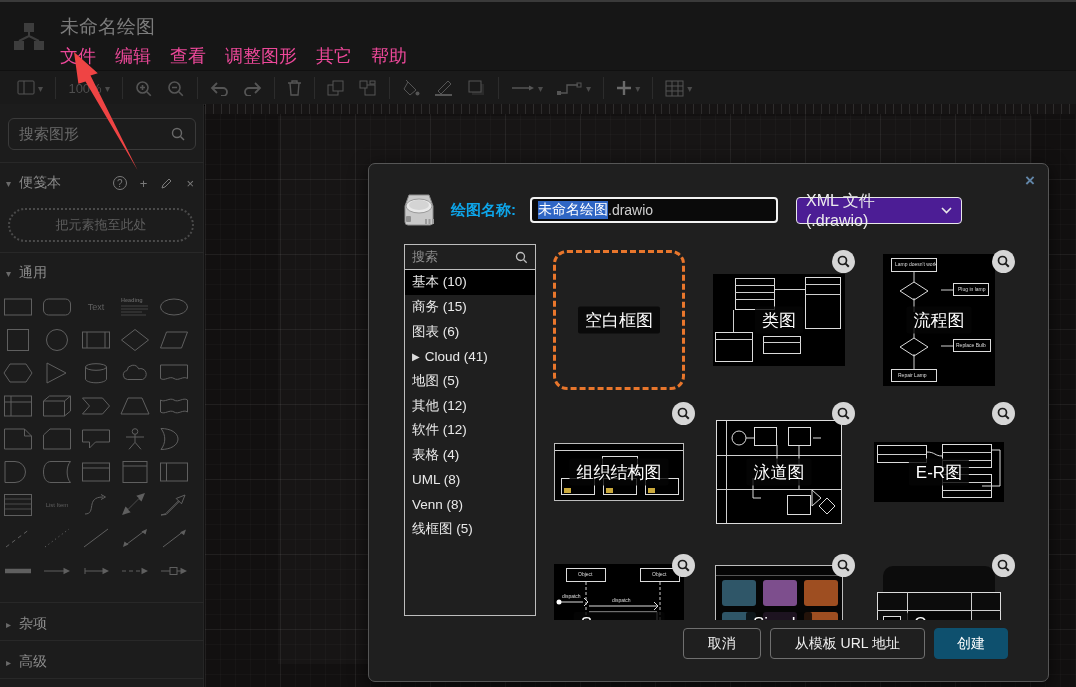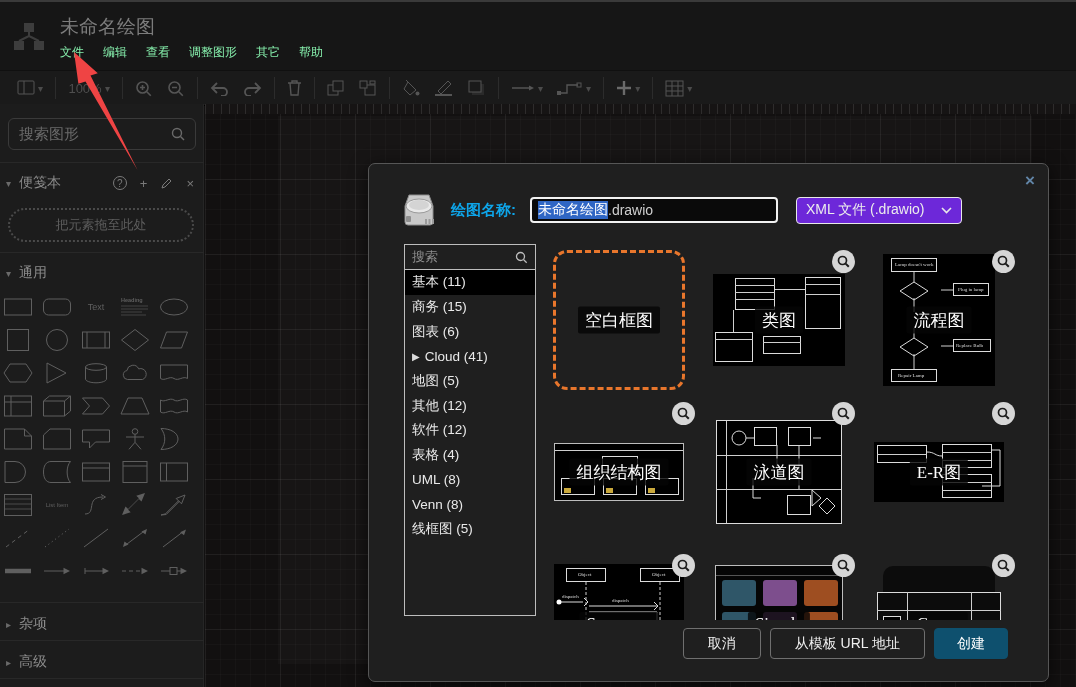--- a/index.html
+++ b/index.html
@@ -7,21 +7,21 @@
     font-family:"Liberation Sans","DejaVu Sans",sans-serif; }
   .app { position:relative; width:1076px; height:687px; }
 
   
   .topstrip { position:absolute; left:0; top:0; width:100%; height:2px; background:#3a3a3a; }
   .header { position:absolute; left:0; top:2px; width:100%; height:102px; background:#161616; }
   .logo { position:absolute; left:12px; top:18px; width:34px; height:34px; }
   .logo svg { width:100%; height:100%; }
   .win-title { position:absolute; left:60px; top:12px; font-size:19px; color:#7c7c7c; }
   .menubar { position:absolute; left:60px; top:42px; display:flex; gap:19px; }
-  .menubar span { font-size:12px; color:#86efac; cursor:default; }
+  .menubar span { font-size:18px; color:#ec4899; cursor:default; }
   .toolbar { position:absolute; left:0; top:68px; width:100%; height:36px; background:#1a1a1a;
     border-top:1px solid #101010; border-bottom:1px solid #000;
     display:flex; align-items:center; padding-left:10px; }
   .tb-item { display:flex; align-items:center; gap:3px; padding:4px 7px; color:#555; }
   .tb-item svg { display:block; }
   .tb-sep { width:1px; height:22px; background:#2c2c2c; margin:0 5px; }
   .caret { font-size:10px; color:#4b4b4b; }
   .zoom-label { font-size:13px; color:#4e4e4e; min-width:34px; text-align:center; }
 
   
@@ -71,35 +71,35 @@
     box-shadow:0 4px 18px rgba(0,0,0,0.6); }
   .dlg-close { position:absolute; top:8px; right:13px; font-size:17px; font-weight:bold;
     color:#6286a8; line-height:1; cursor:pointer; }
   .dlg-head { position:absolute; left:30px; top:28px; display:flex; align-items:center; }
   .disk-icon { width:40px; height:36px; margin-right:12px; }
   .dlg-name-label { font-size:15px; color:#0ea5e9; margin-right:14px;font-weight:bold; }
   .filename-input { width:248px; height:26px; background:#0a0a0a; border:2px solid #f2f2f2;
     border-radius:4px; display:flex; align-items:center; padding:0 6px; font-size:14px; }
   .filename-input .sel { background:#2f66c4; color:#fff; }
   .filename-input .ext { color:#cfcfcf; }
-  .filetype-select { margin-left:18px; width:166px; height:27px; background:#6d28d9;
+  .filetype-select { margin-left:18px; width:166px; height:27px; background:#4c1d95;
     border:1.5px solid #e8e8e8; border-radius:4px; display:flex; align-items:center;
-    justify-content:space-between; padding:0 9px; font-size:14px; color:#ececec; }
+    justify-content:space-between; padding:0 9px; font-size:16px; color:#ececec; }
 
   .cat-panel { position:absolute; left:35px; top:80px; width:132px; height:372px;
     border:1px solid #bdbdbd; background:#1f1f1f; overflow:hidden; }
   .cat-search { height:25px; border-bottom:1px solid #bdbdbd; display:flex; align-items:center;
     padding:0 7px; }
   .cat-search .ph { flex:1; font-size:13px; color:#8f8f8f; }
   .cat-item { height:24.7px; display:flex; align-items:center; padding:0 7px; font-size:13.5px;
     color:#e9e9e9; white-space:nowrap; }
   .cat-item.selected { background:#000; }
   .cat-item .arrow { font-size:10px; margin-right:5px; color:#dcdcdc; }
 
-  .tpl-area { position:absolute; left:170px; top:80px; width:482px; height:376px; overflow:hidden;font-family:Liberation Serif, serif; }
+  .tpl-area { position:absolute; left:170px; top:80px; width:482px; height:376px; overflow:hidden; }
   .tpl-grid { display:grid; grid-template-columns:repeat(3,160px); grid-auto-rows:152px; }
   .tpl-slot { position:relative; display:flex; align-items:center; justify-content:center; }
   .tpl-label { position:absolute; z-index:3; left:50%; top:50%; transform:translate(-50%,-50%);
     background:rgba(5,5,5,0.8); color:#fff; font-size:17px; padding:2px 7px; white-space:nowrap;
     border-radius:2px; }
   .blank-tile { width:132px; height:140px; border:3px dashed #e8762c; border-radius:14px; }
   .mag-badge { position:absolute; z-index:4; top:6px; right:4px; width:23px; height:23px;
     border-radius:50%; background:#d6d6d6; display:flex; align-items:center; justify-content:center; }
   .tpl-preview { position:relative; background:#000; overflow:hidden; }
   .pb { position:absolute; border:1px solid #dcdcdc; background:#000; }
@@ -574,21 +574,21 @@
     <div class="cat-panel">
       <div class="cat-search">
         <span class="ph">搜索</span>
         <svg width="13" height="13">
             <circle cx="5.5" cy="5.5" r="4" stroke="#bdbdbd" fill="none" stroke-width="1.3"></circle>
             <path d="M8.7 8.7l3 3" stroke="#bdbdbd" stroke-width="1.3"></path>
           </svg>
       </div>
       <div id="category-list">
           <div class="cat-item selected">
-            <span>基本 (11)</span>
+            <span>基本 (10)</span>
           </div>
           <div class="cat-item">
             <span>商务 (15)</span>
           </div>
           <div class="cat-item">
             <span>图表 (6)</span>
           </div>
           <div class="cat-item">
             <span class="arrow">▶</span>
             <span>Cloud (41)</span>

